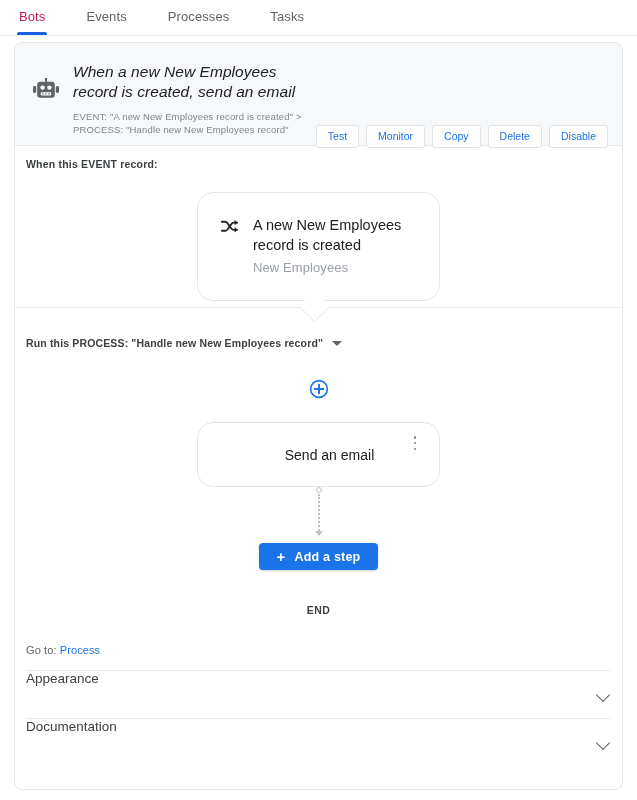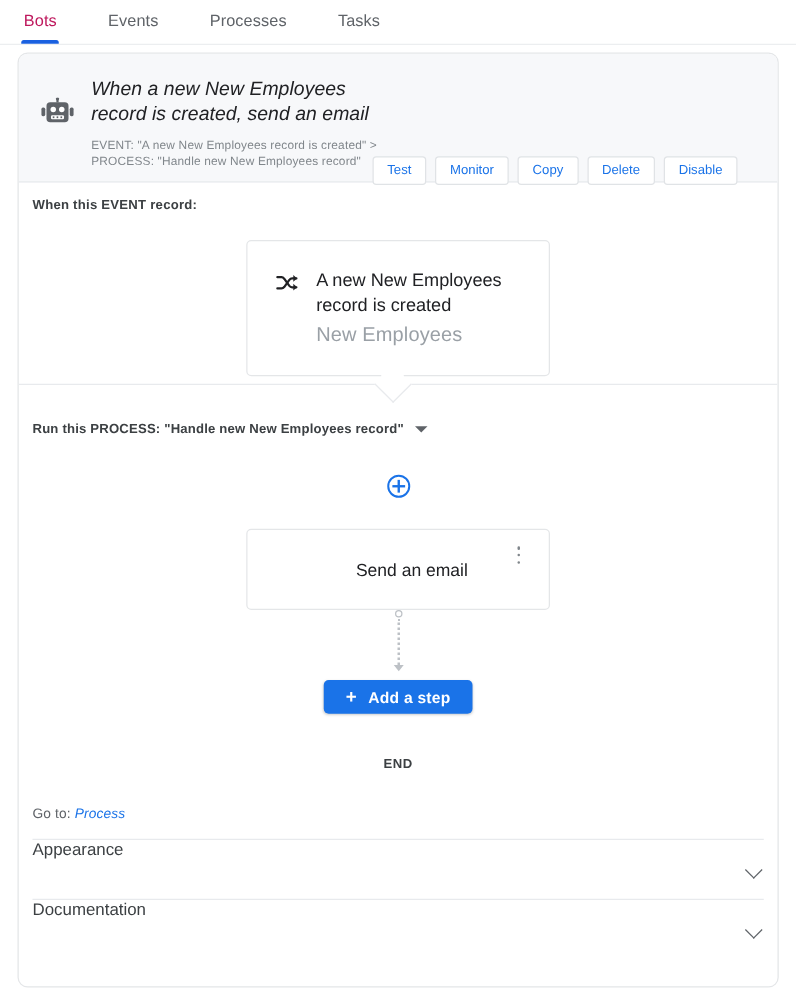--- a/index.html
+++ b/index.html
@@ -103,21 +103,21 @@
   }
   .bot-sub {
     margin-top: 8px;
     font-size: 9.5px;
     line-height: 13px;
     color: #80868b;
     letter-spacing: .15px;
   }
   .head-actions {
     position: absolute;
-    right: 32px;
+    right: 14px;
     top: 82px;
     display: flex;
     gap: 7px;
   }
   .act-btn {
     background: #ffffff;
     border: 1px solid #e0e3e6;
     border-radius: 3px;
     color: #1a73e8;
     font-size: 10.5px;
@@ -168,42 +168,42 @@
     height: 10px;
     background: #ffffff;
   }
 
   
   .node {
     width: 243px;
     margin: 0 auto;
     background: #ffffff;
     border: 1px solid #e4e6e8;
-    border-radius: 4px;
+    border-radius: 16px;
     box-sizing: border-box;
   }
   .node-event {
     height: 109px;
     padding: 22px 18px 0 22px;
     display: flex;
   }
   .shuffle-wrap {
     flex: 0 0 20px;
     padding-top: 2px;
   }
   .node-event-text {
     padding-left: 13px;
   }
   .node-title {
     font-size: 14.5px;
     line-height: 20px;
     color: #202124;
   }
   .node-sub {
-    font-size: 16px;
+    font-size: 13px;
     color: #9aa0a6;
     margin-top: 5px;
     letter-spacing: .1px;
   }
 
   .process-row {
     font-size: 10.5px;
     color: #3c4043;
     font-weight: 600;
     letter-spacing: .15px;
@@ -342,21 +342,20 @@
   .goto-row {
     font-size: 11px;
     color: #5f6368;
     padding: 28px 0 0 11px;
     letter-spacing: .1px;
   }
   .goto-row a {
     color: #1a73e8;
     text-decoration: none;
     cursor: pointer;
-    font-style: italic;
   }
 
   .hr {
     height: 1px;
     background: #e8eaed;
     margin: 14px 11px 0 11px;
   }
 
   .accordion {
     position: relative;

